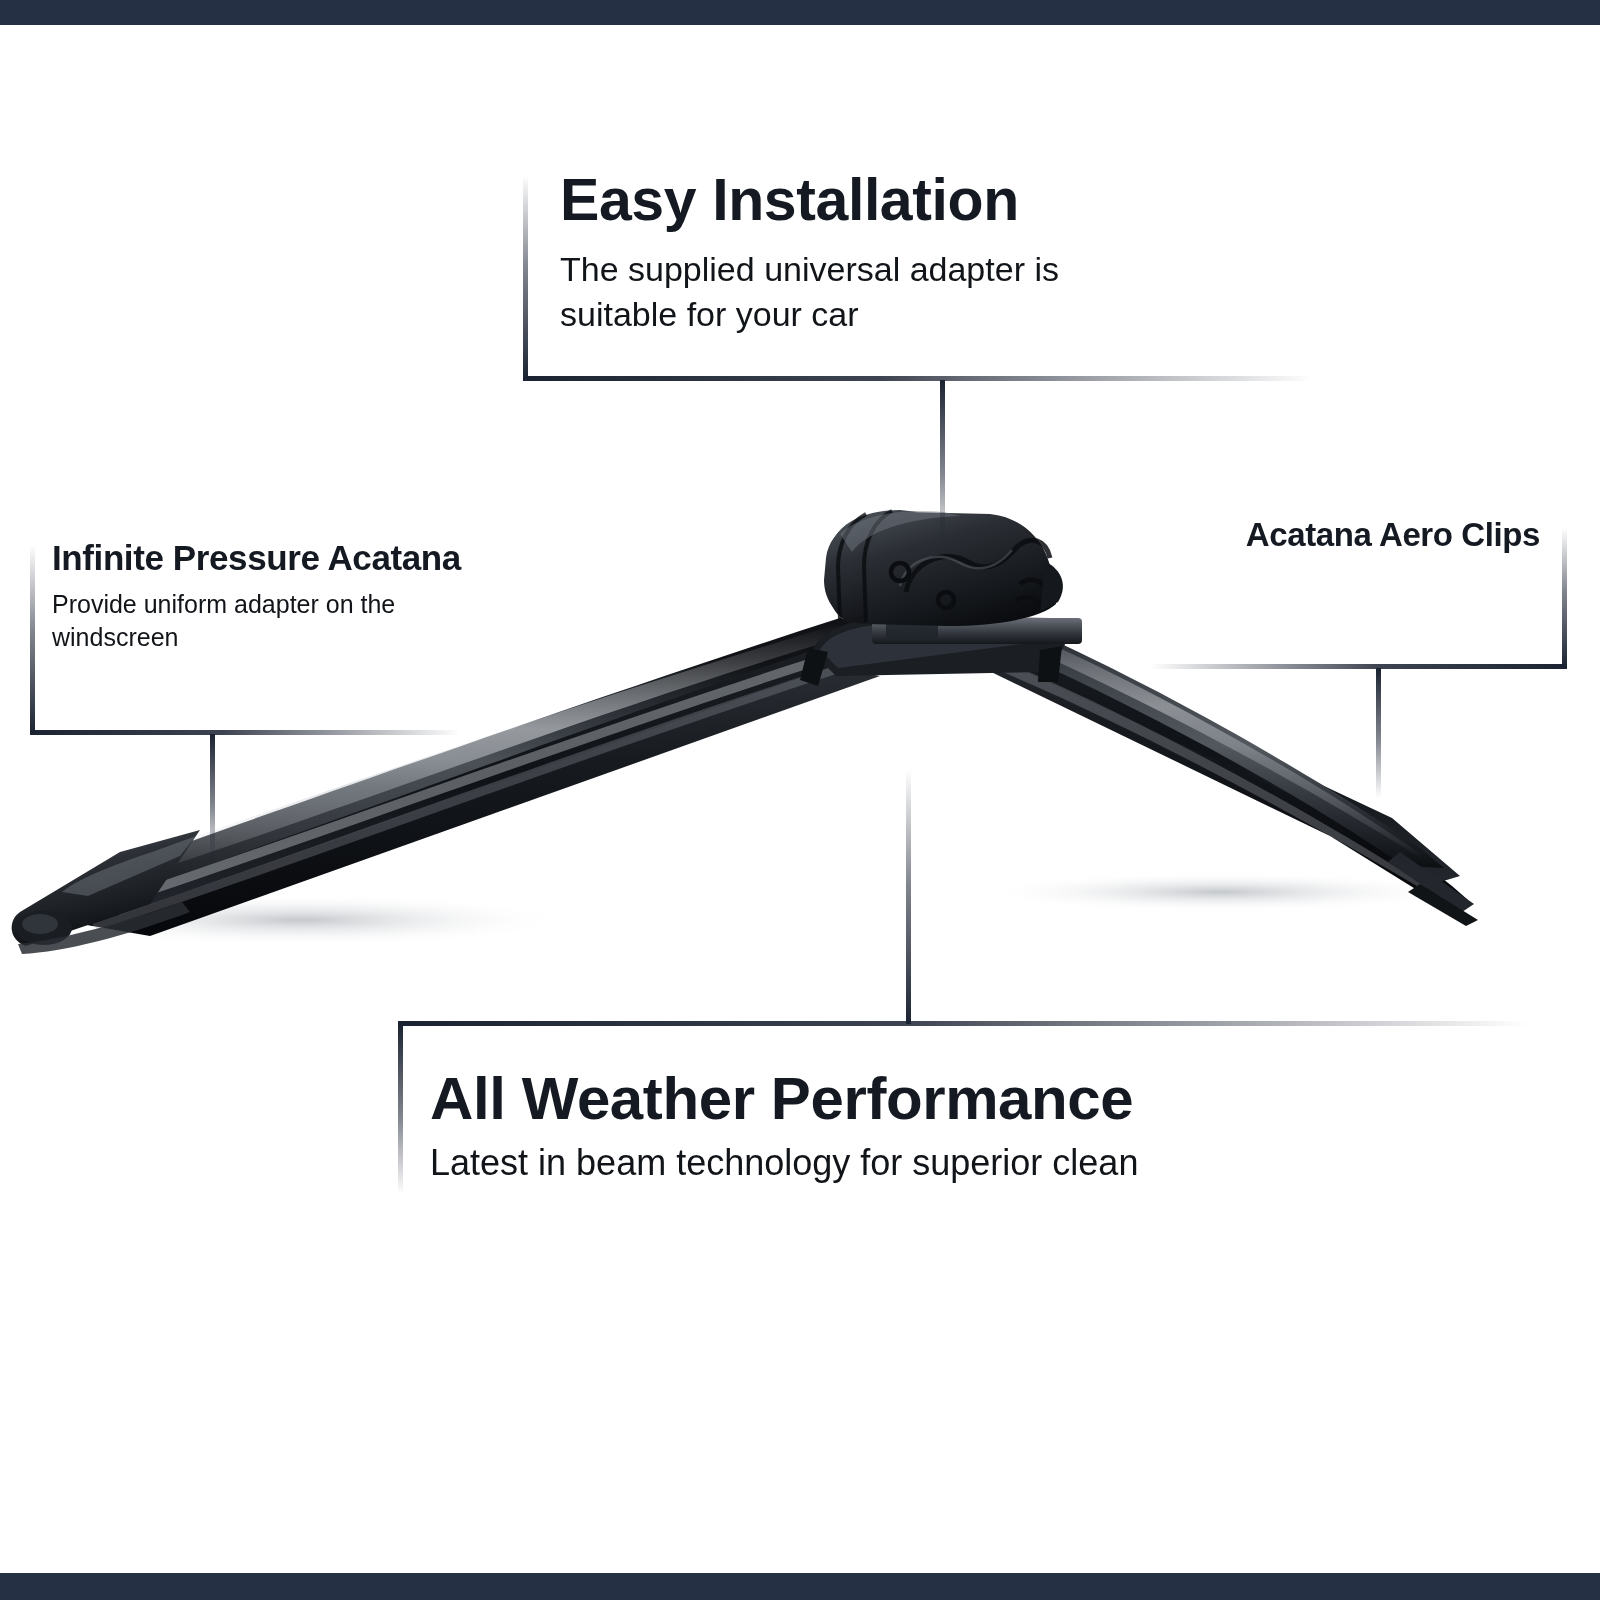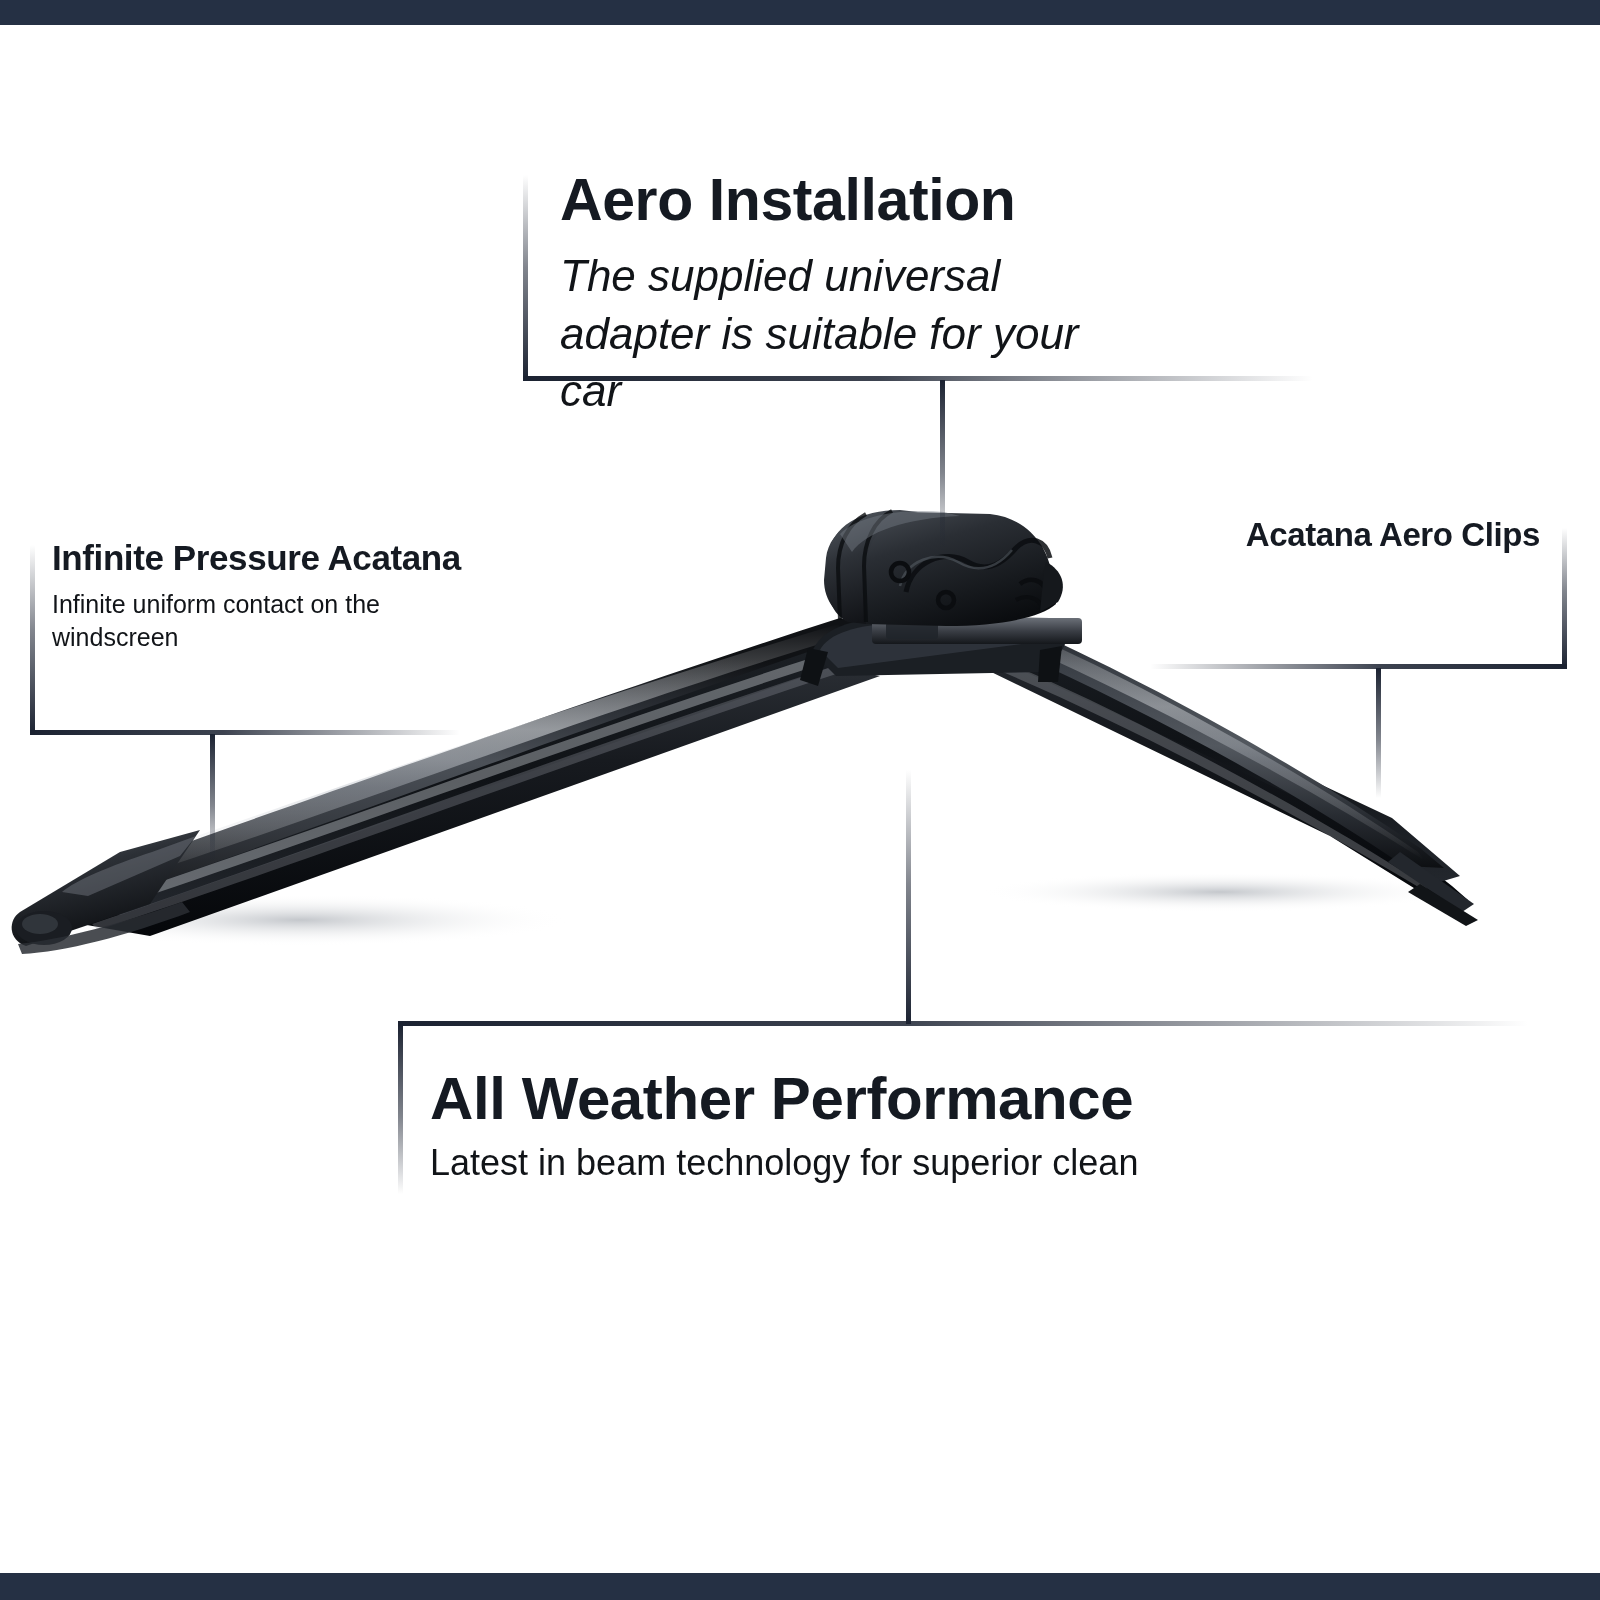--- a/index.html
+++ b/index.html
@@ -20,21 +20,21 @@
   .callout{position:absolute;}
   .c-title{
     font-weight:700;color:#151a22;letter-spacing:-0.4px;
     white-space:nowrap;line-height:1.04;
   }
   .c-body{color:#111418;line-height:1.30;}
 
   
   #co-top{left:560px;top:170px;width:620px;}
   #co-top .c-title{font-size:59px;}
-  #co-top .c-body{font-size:44px;margin-top:16px;max-width:570px;font-style:italic;}
+  #co-top .c-body{font-size:34px;margin-top:16px;max-width:570px;}
 
   
   #co-left{left:52px;top:540px;width:480px;}
   #co-left .c-title{font-size:35px;}
   #co-left .c-body{font-size:25px;margin-top:12px;max-width:400px;}
 
   
   #co-right{left:1090px;top:518px;width:450px;text-align:right;}
   #co-right .c-title{font-size:33px;}
   #co-right .c-body{font-size:25px;margin-top:9px;}
@@ -248,27 +248,27 @@
     <rect x="1562" y="528" width="5" height="140" fill="url(#fadeUp)"></rect>
     <rect x="1150" y="664" width="417" height="5" fill="url(#fadeLeft)"></rect>
     <rect x="1376" y="668" width="5" height="130" fill="url(#fadeDown)"></rect>
 
     <rect x="906" y="770" width="5" height="254" fill="url(#fadeUp)"></rect>
     <rect x="398" y="1021" width="1130" height="5" fill="url(#fadeRight)"></rect>
     <rect x="398" y="1024" width="5" height="170" fill="url(#fadeDown)"></rect>
   </svg>
 
   <div class="callout" id="co-top">
-    <div class="c-title">Aero Installation</div>
+    <div class="c-title">Easy Installation</div>
     <div class="c-body">The supplied universal adapter is suitable for your car</div>
   </div>
 
   <div class="callout" id="co-left">
     <div class="c-title">Infinite Pressure Acatana</div>
-    <div class="c-body">Infinite uniform contact on the windscreen</div>
+    <div class="c-body">Provide uniform adapter on the windscreen</div>
   </div>
 
   <div class="callout" id="co-right">
     <div class="c-title">Acatana Aero Clips</div>
   </div>
 
   <div class="callout" id="co-bottom">
     <div class="c-title">All Weather Performance</div>
     <div class="c-body">Latest in beam technology for superior clean</div>
   </div>

